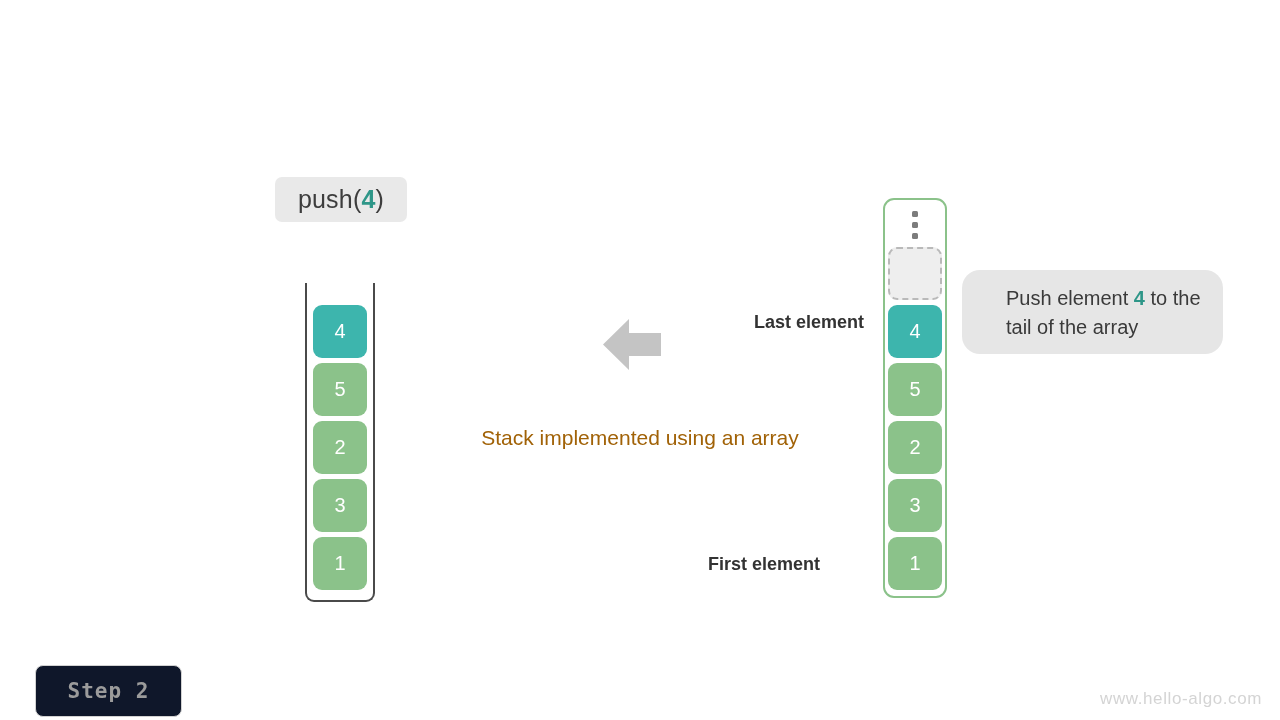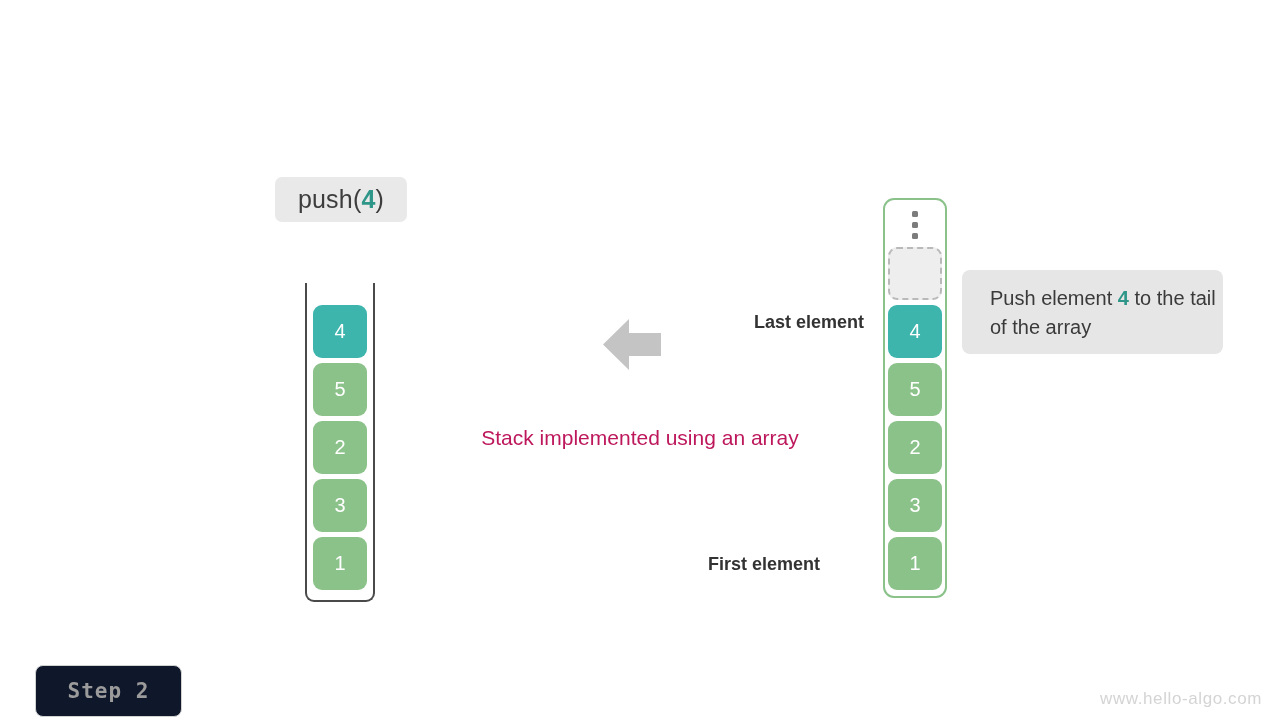--- a/index.html
+++ b/index.html
@@ -109,21 +109,21 @@
     font-weight: bold;
     color: #333333;
   }
   #caption {
     position: absolute;
     left: 440px;
     top: 426px;
     width: 400px;
     text-align: center;
     font-size: 21px;
-    color: #be185d;
+    color: #a16207;
   }
 
   
   #array-container {
     position: absolute;
     left: 883px;
     top: 198px;
     width: 64px;
     height: 400px;
     box-sizing: border-box;
@@ -160,22 +160,22 @@
 
   
   #tooltip {
     position: absolute;
     left: 962px;
     top: 270px;
     width: 261px;
     height: 84px;
     box-sizing: border-box;
     background: #e6e6e6;
-    border-radius: 8px;
-    padding: 14px 0 0 28px;
+    border-radius: 18px;
+    padding: 14px 0 0 44px;
     font-size: 20px;
     line-height: 29px;
     color: #3a3a3a;
   }
   #tooltip .arg {
     color: #2e9688;
     font-weight: bold;
   }
 
   

